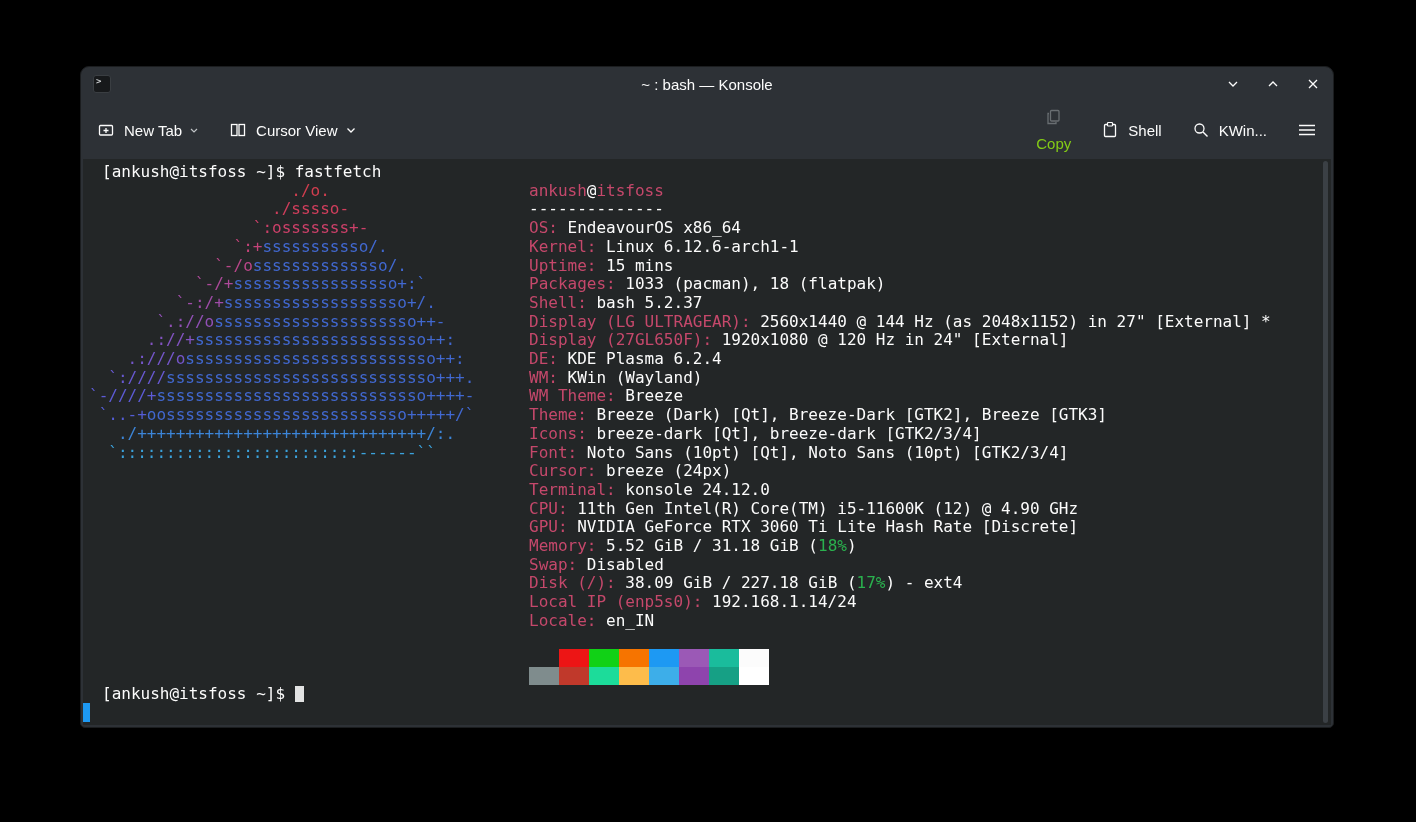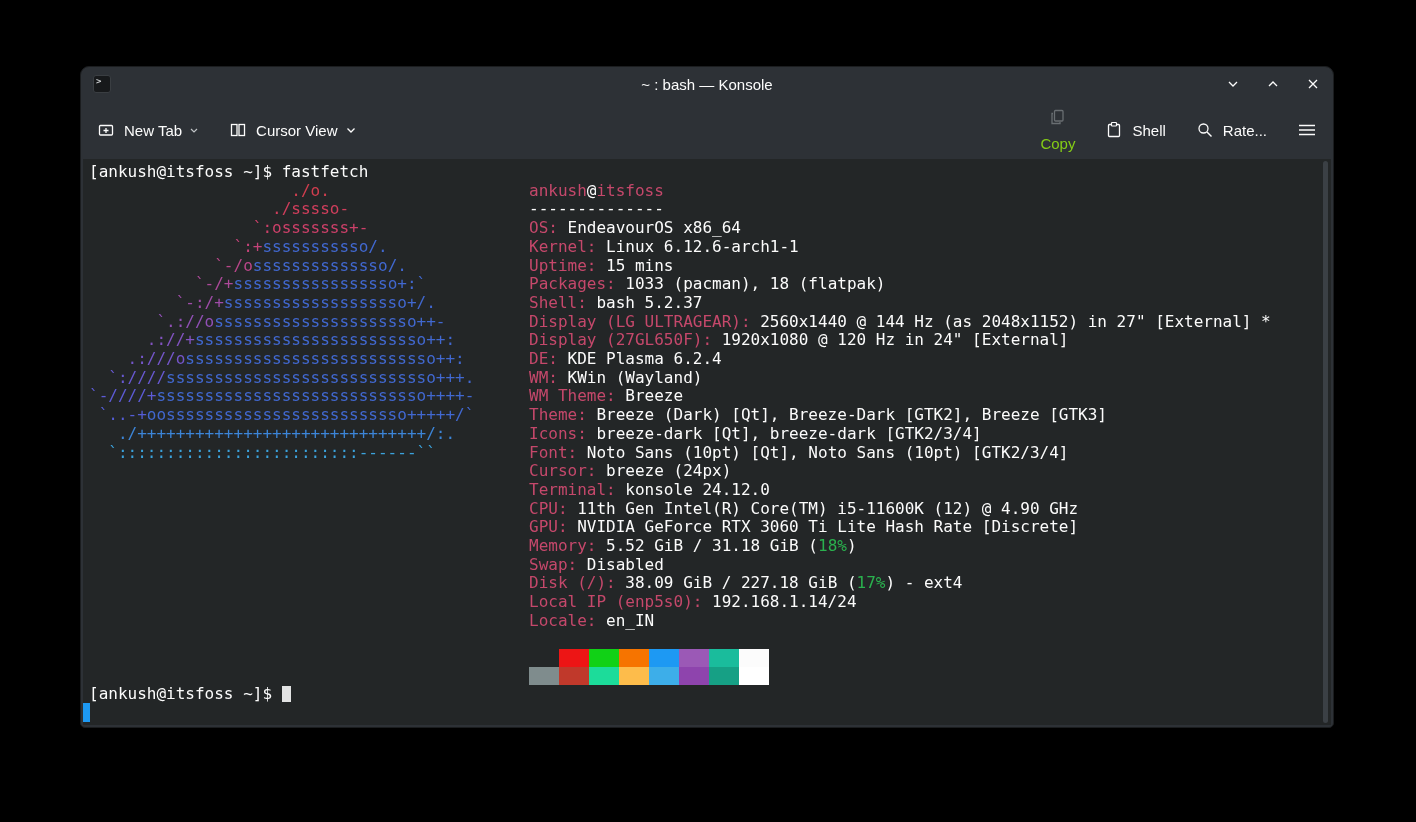--- a/index.html
+++ b/index.html
@@ -25,21 +25,21 @@
             background:none; border:none; cursor:pointer; font-family:inherit; }
   .tb-btn.disabled { color:#84cc16;flex-direction:column; }
   .tb-right { margin-left:auto; display:flex; align-items:center; gap:30px; }
   .chev { margin-left:-2px; }
 
   
   .terminal { position:absolute; left:2px; right:2px; top:92px; bottom:2px;
               background:#232627; font-family:"DejaVu Sans Mono", monospace;
               font-size:16px; line-height:18.7px; color:#fcfcfc;
               padding:4px 0 0 6px; overflow:hidden; }
-  .term-line { white-space:pre; }
+  .term-line { white-space:pre;margin-left:13px; }
   .fetch { display:flex; align-items:flex-start; }
   .ascii { white-space:pre; width:440px; flex:none; }
   .ascii div { white-space:pre; }
   .info  { white-space:pre; }
   .palette { margin-top:18.7px; }
   .palette-row { display:flex; height:18px; }
   .swatch { width:30px; height:18px; }
   .cursor { display:inline-block; width:9px; height:16px; background:#e2e3e3; vertical-align:-3px; }
   .scrollbar { position:absolute; top:2px; bottom:2px; right:3px; width:5px;
                background:#3b4045; border-radius:3px; }
@@ -108,21 +108,21 @@
           <rect x="3.5" y="3.5" width="11" height="12" rx="1" fill="none" stroke="#fcfcfc" stroke-width="1.3"></rect>
           <rect x="6.5" y="1.5" width="5" height="3.5" rx="0.8" fill="#2d3136" stroke="#fcfcfc" stroke-width="1.2"></rect>
         </svg>
         <span>Shell</span>
       </button>
       <button class="tb-btn">
         <svg width="18" height="18" viewBox="0 0 18 18">
           <circle cx="7.5" cy="7.5" r="4.5" fill="none" stroke="#fcfcfc" stroke-width="1.3"></circle>
           <path d="M11 11 L15.5 15.5" stroke="#fcfcfc" stroke-width="1.4"></path>
         </svg>
-        <span>Rate...</span>
+        <span>KWin...</span>
       </button>
       <button class="tb-btn">
         <svg width="20" height="18" viewBox="0 0 20 18">
           <path d="M2 4.5 H18 M2 9 H18 M2 13.5 H18" stroke="#fcfcfc" stroke-width="1.6"></path>
         </svg>
       </button>
     </div>
   </div>
 
   <div class="terminal">

